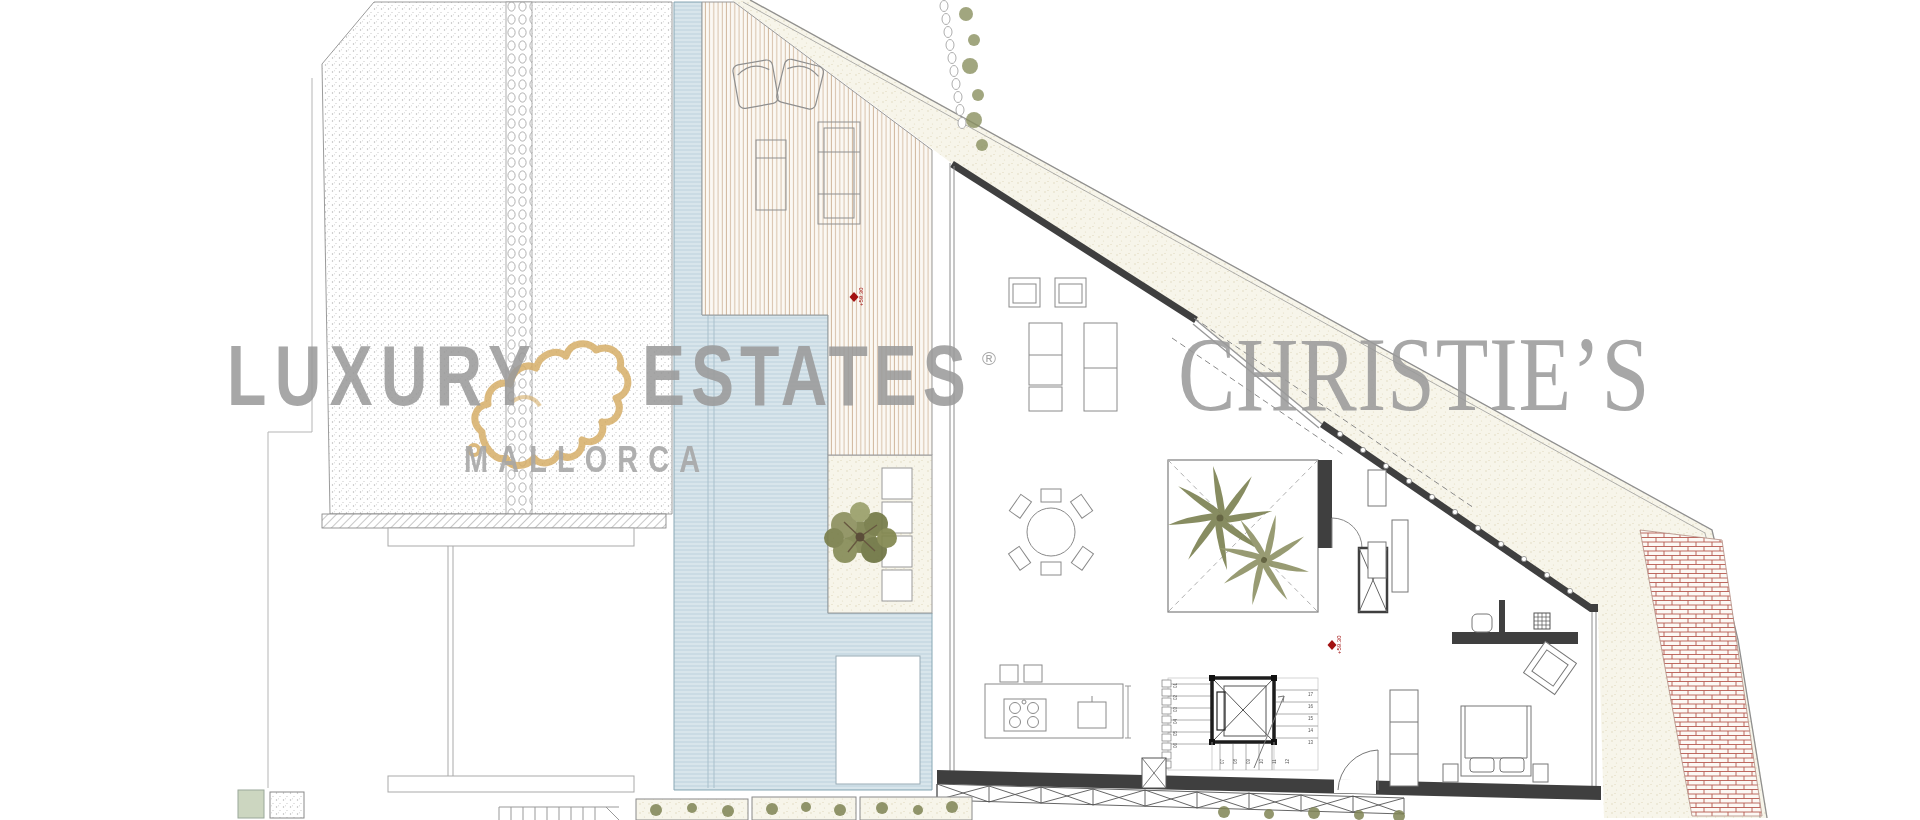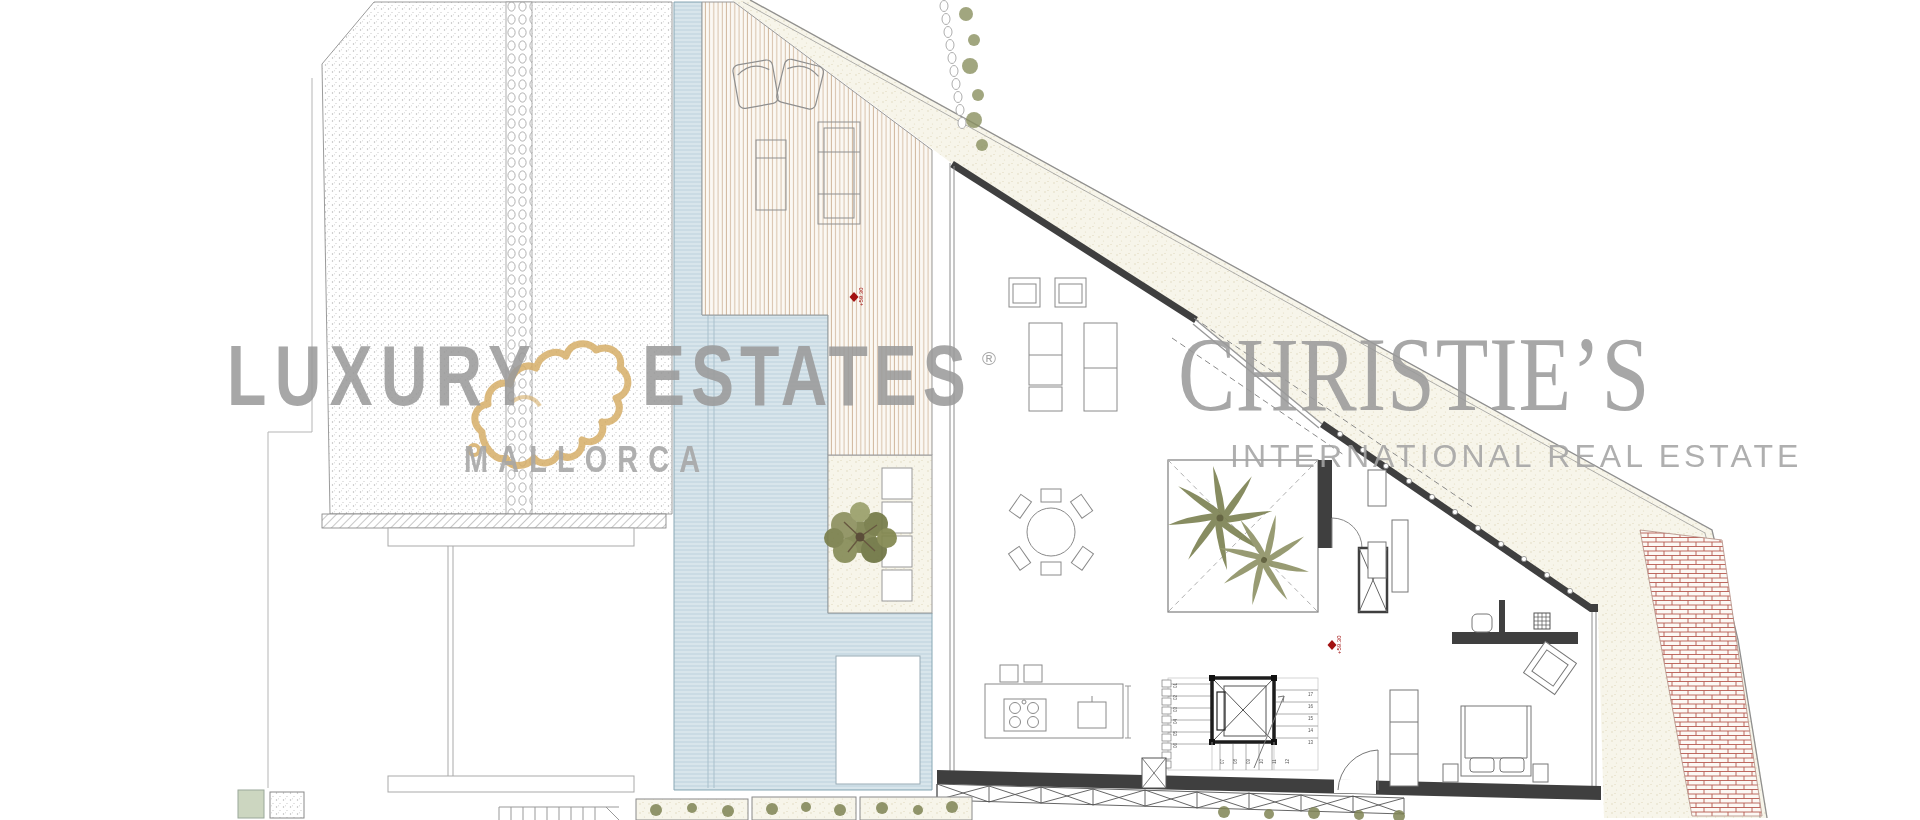--- a/index.html
+++ b/index.html
@@ -412,15 +412,14 @@
       <path d="M60,120 C70,112 82,114 88,124" fill="none" stroke="#d6ae68" stroke-width="4" opacity=".7"></path>
       <circle cx="22" cy="168" r="5" fill="none" stroke="#d6ae68" stroke-width="4"></circle>
     </svg>
   </div>
 
   <div id="wm-luxury" class="wm wm-big">LUXURY</div>
   <div id="wm-estates" class="wm wm-big">ESTATES</div>
   <div id="wm-reg" class="wm">®</div>
   <div id="wm-mallorca" class="wm">MALLORCA</div>
   <div id="wm-christies" class="wm">CHRISTIE’S</div>
-  <div id="wm-intl" class="wm">INTERNATIONAL REAL ESTATE</div>
 
 </div>
 
 </body></html>

